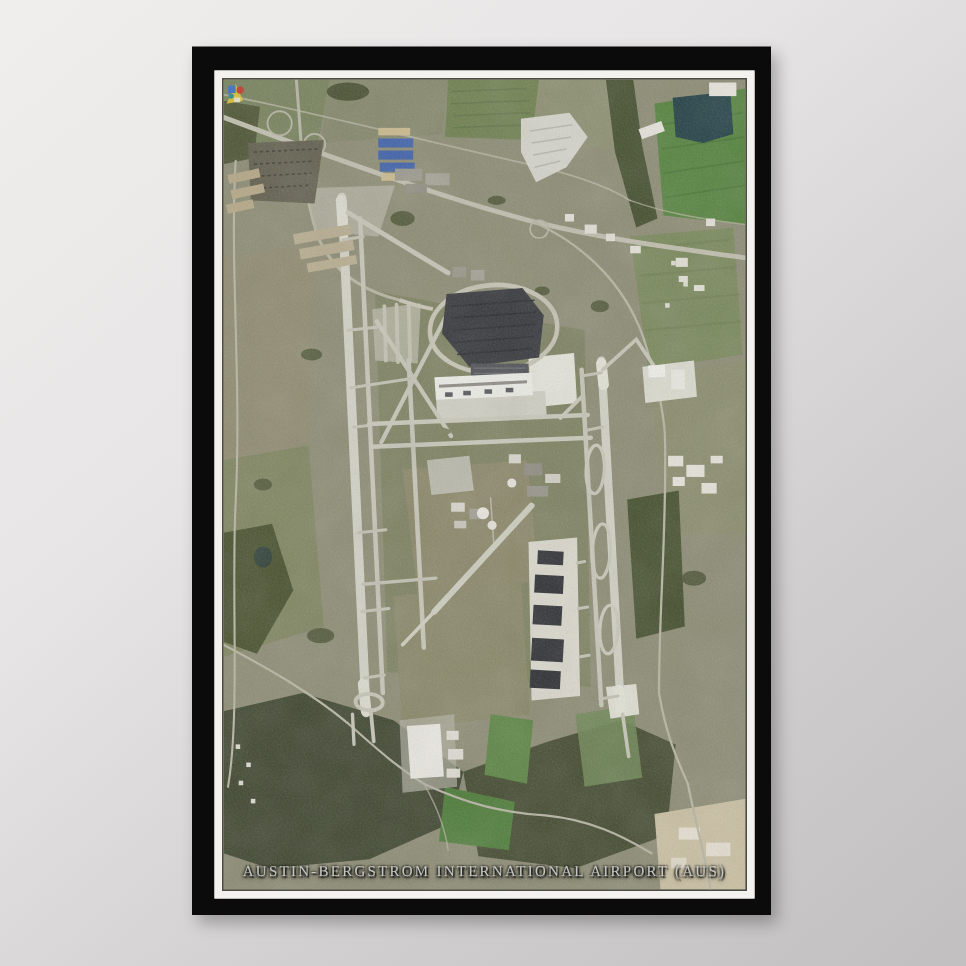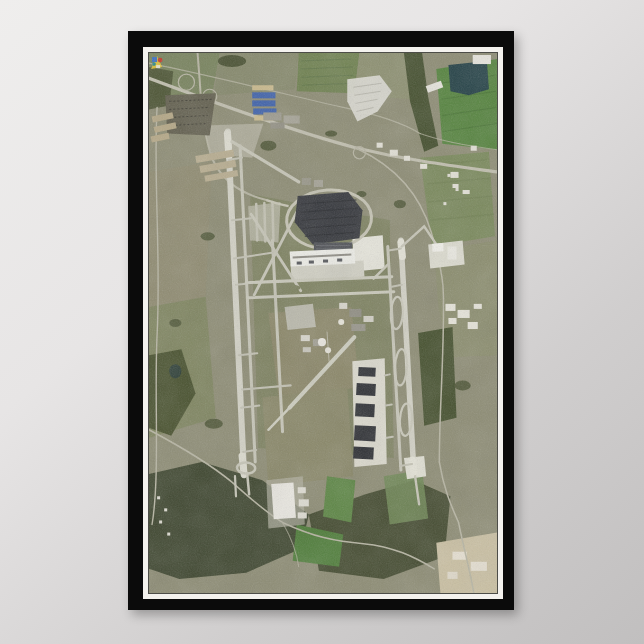--- a/index.html
+++ b/index.html
@@ -334,16 +334,17 @@
             <rect x="7" y="12" width="4" height="3" fill="#e8e8e8" opacity=".8"></rect>
             <circle cx="5" cy="11" r="1.8" fill="#2a8a8a"></circle>
           </g>
 
           <g>
             <rect width="344" height="536" filter="url(#fmottle)" opacity="0.12"></rect>
             <rect width="344" height="536" filter="url(#fgrain)" opacity="0.16"></rect>
           </g>
         </svg>
 
+        <div class="caption">AUSTIN-BERGSTROM INTERNATIONAL AIRPORT (AUS)</div>
       </div>
     </div>
   </div>
 </div>
 
 </body></html>

